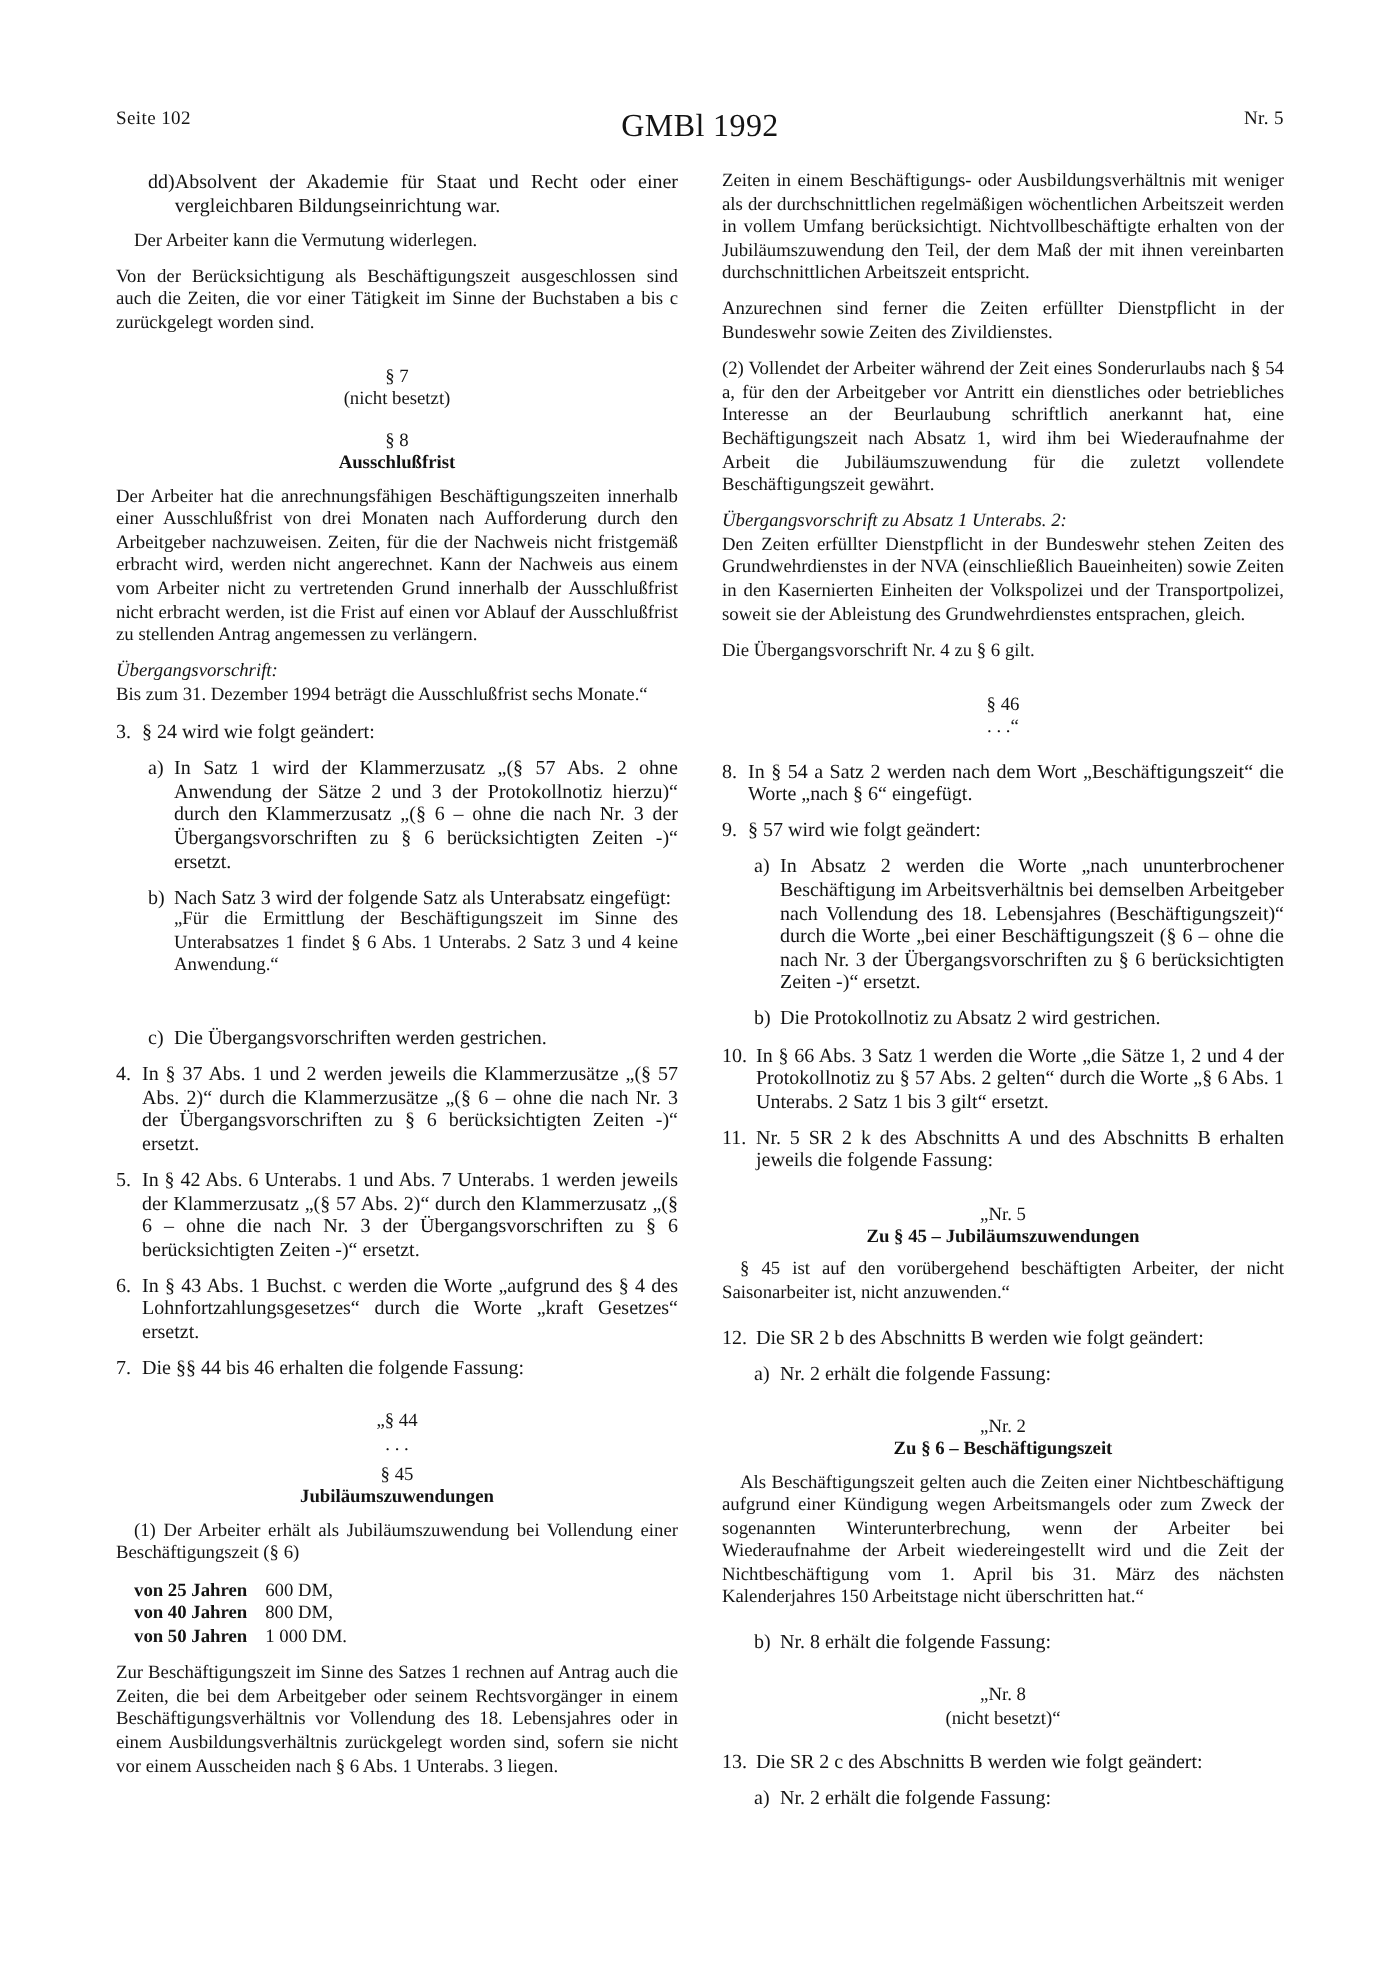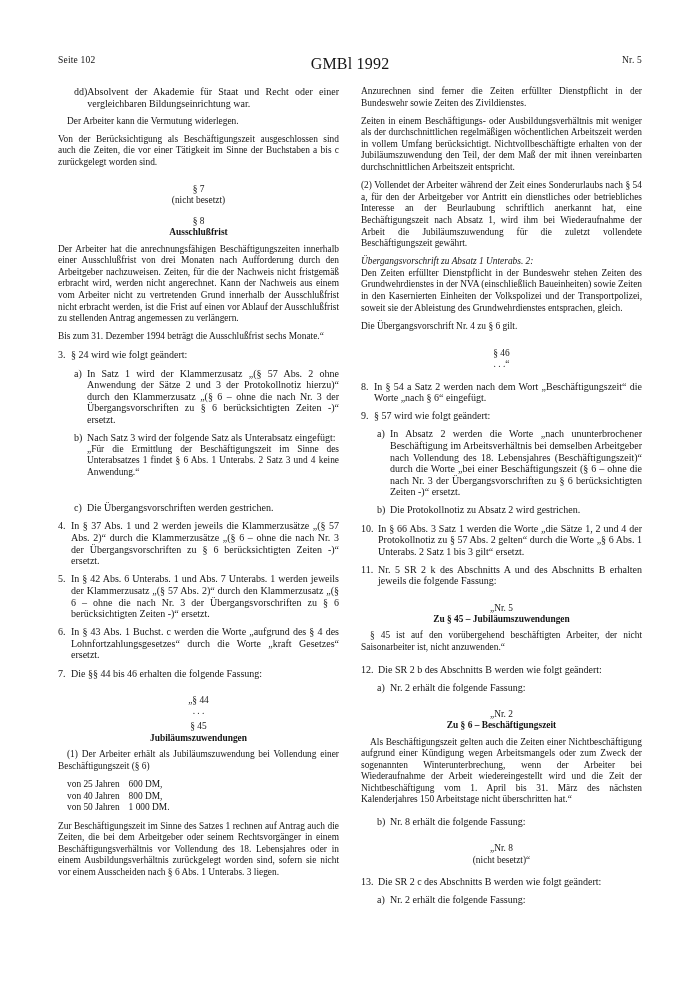--- a/index.html
+++ b/index.html
@@ -76,21 +76,21 @@
   .blockquote p { margin-bottom:0; }
 
   
   .moneytable {
     margin:0 0 7px 9px;
     font-size:9.4px;
     line-height:11.6px;
     border-collapse:collapse;
   }
   .moneytable td { padding:0; font-size:9.4px; line-height:11.6px; white-space:nowrap; }
-  .moneytable td.years { padding-right:9px; }
+  .moneytable td.years { padding-right:9px;font-weight:bold; }
   .moneytable td.amount { text-align:left; }
 
   .tight { margin-bottom:0; }
   .sp-after-5 { margin-bottom:5px; }
   .sp-after-10 { margin-bottom:10px; }
 </style>
 </head>
 <body>
 
 <div class="page">
@@ -117,20 +117,21 @@
       <div class="gap-m"></div>
       <p class="ctr">§ 7</p>
       <p class="ctr">(nicht besetzt)</p>
 
       <div class="gap-m"></div>
       <p class="ctr">§ 8</p>
       <p class="ctr bold sp-after-5">Ausschlußfrist</p>
 
       <p>Der Arbeiter hat die anrechnungsfähigen Beschäftigungszeiten innerhalb einer Ausschlußfrist von drei Monaten nach Aufforderung durch den Arbeitgeber nachzuweisen. Zeiten, für die der Nachweis nicht fristgemäß erbracht wird, werden nicht angerechnet. Kann der Nachweis aus einem vom Arbeiter nicht zu vertretenden Grund innerhalb der Ausschlußfrist nicht erbracht werden, ist die Frist auf einen vor Ablauf der Ausschlußfrist zu stellenden Antrag angemessen zu verlängern.</p>
 
+      <p class="ital tight">Übergangsvorschrift:</p>
       <p>Bis zum 31. Dezember 1994 beträgt die Ausschlußfrist sechs Monate.“</p>
 
       <div class="item">
         <span class="num">3.</span>
         <span class="body">§ 24 wird wie folgt geändert:</span>
       </div>
 
       <div class="item sub">
         <span class="num">a)</span>
         <span class="body">In Satz 1 wird der Klammerzusatz „(§ 57 Abs. 2 ohne Anwendung der Sätze 2 und 3 der Protokollnotiz hierzu)“ durch den Klammerzusatz „(§ 6 – ohne die nach Nr. 3 der Übergangsvorschriften zu § 6 berücksichtigten Zeiten -)“ ersetzt.</span>
@@ -194,23 +195,23 @@
           </tr>
         </tbody>
       </table>
 
       <p class="last">Zur Beschäftigungszeit im Sinne des Satzes 1 rechnen auf Antrag auch die Zeiten, die bei dem Arbeitgeber oder seinem Rechtsvorgänger in einem Beschäftigungsverhältnis vor Vollendung des 18. Lebensjahres oder in einem Ausbildungsverhältnis zurückgelegt worden sind, sofern sie nicht vor einem Ausscheiden nach § 6 Abs. 1 Unterabs. 3 liegen.</p>
 
     </div>
 
     <div class="col">
 
+      <p>Zeiten in einem Beschäftigungs- oder Ausbildungsverhältnis mit weniger als der durchschnittlichen regelmäßigen wöchentlichen Arbeitszeit werden in vollem Umfang berücksichtigt. Nichtvollbeschäftigte erhalten von der Jubiläumszuwendung den Teil, der dem Maß der mit ihnen vereinbarten durchschnittlichen Arbeitszeit entspricht.</p>
+
       <p>Anzurechnen sind ferner die Zeiten erfüllter Dienstpflicht in der Bundeswehr sowie Zeiten des Zivildienstes.</p>
-
-      <p>Zeiten in einem Beschäftigungs- oder Ausbildungsverhältnis mit weniger als der durchschnittlichen regelmäßigen wöchentlichen Arbeitszeit werden in vollem Umfang berücksichtigt. Nichtvollbeschäftigte erhalten von der Jubiläumszuwendung den Teil, der dem Maß der mit ihnen vereinbarten durchschnittlichen Arbeitszeit entspricht.</p>
 
       <p>(2) Vollendet der Arbeiter während der Zeit eines Sonderurlaubs nach § 54 a, für den der Arbeitgeber vor Antritt ein dienstliches oder betriebliches Interesse an der Beurlaubung schriftlich anerkannt hat, eine Bechäftigungszeit nach Absatz 1, wird ihm bei Wiederaufnahme der Arbeit die Jubiläumszuwendung für die zuletzt vollendete Beschäftigungszeit gewährt.</p>
 
       <p class="ital tight">Übergangsvorschrift zu Absatz 1 Unterabs. 2:</p>
       <p>Den Zeiten erfüllter Dienstpflicht in der Bundeswehr stehen Zeiten des Grundwehrdienstes in der NVA (einschließlich Baueinheiten) sowie Zeiten in den Kasernierten Einheiten der Volkspolizei und der Transportpolizei, soweit sie der Ableistung des Grundwehrdienstes entsprachen, gleich.</p>
 
       <p>Die Übergangsvorschrift Nr. 4 zu § 6 gilt.</p>
 
       <div class="gap-m"></div>
       <p class="ctr">§ 46</p>

